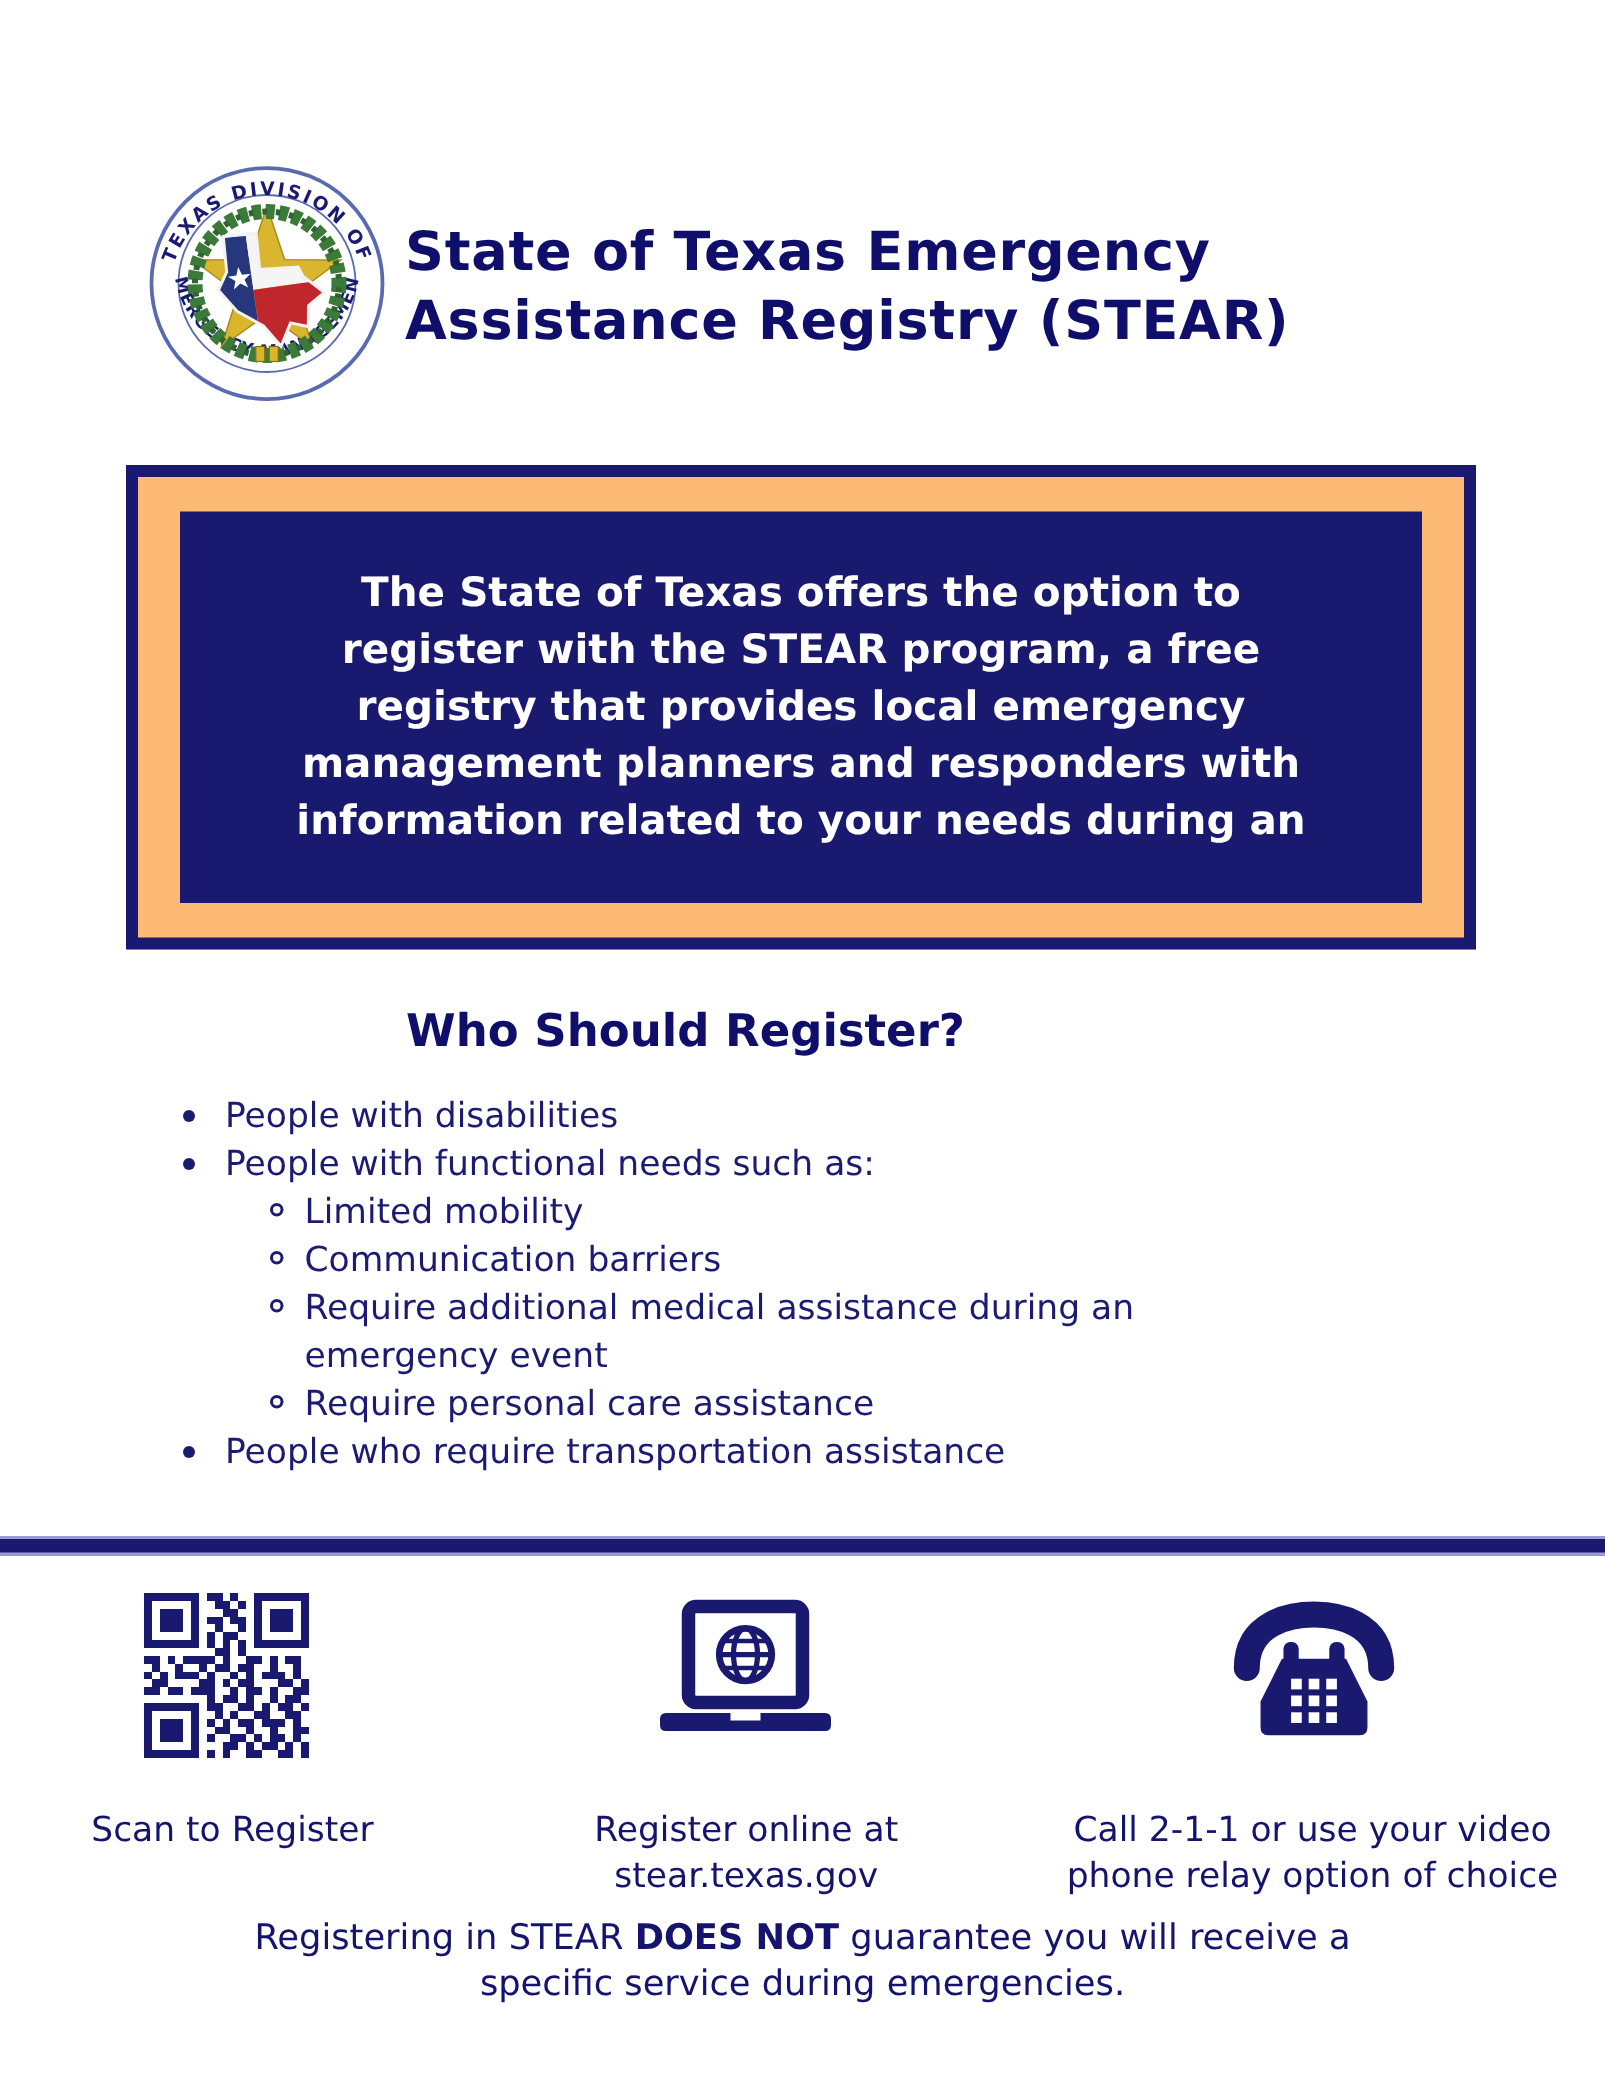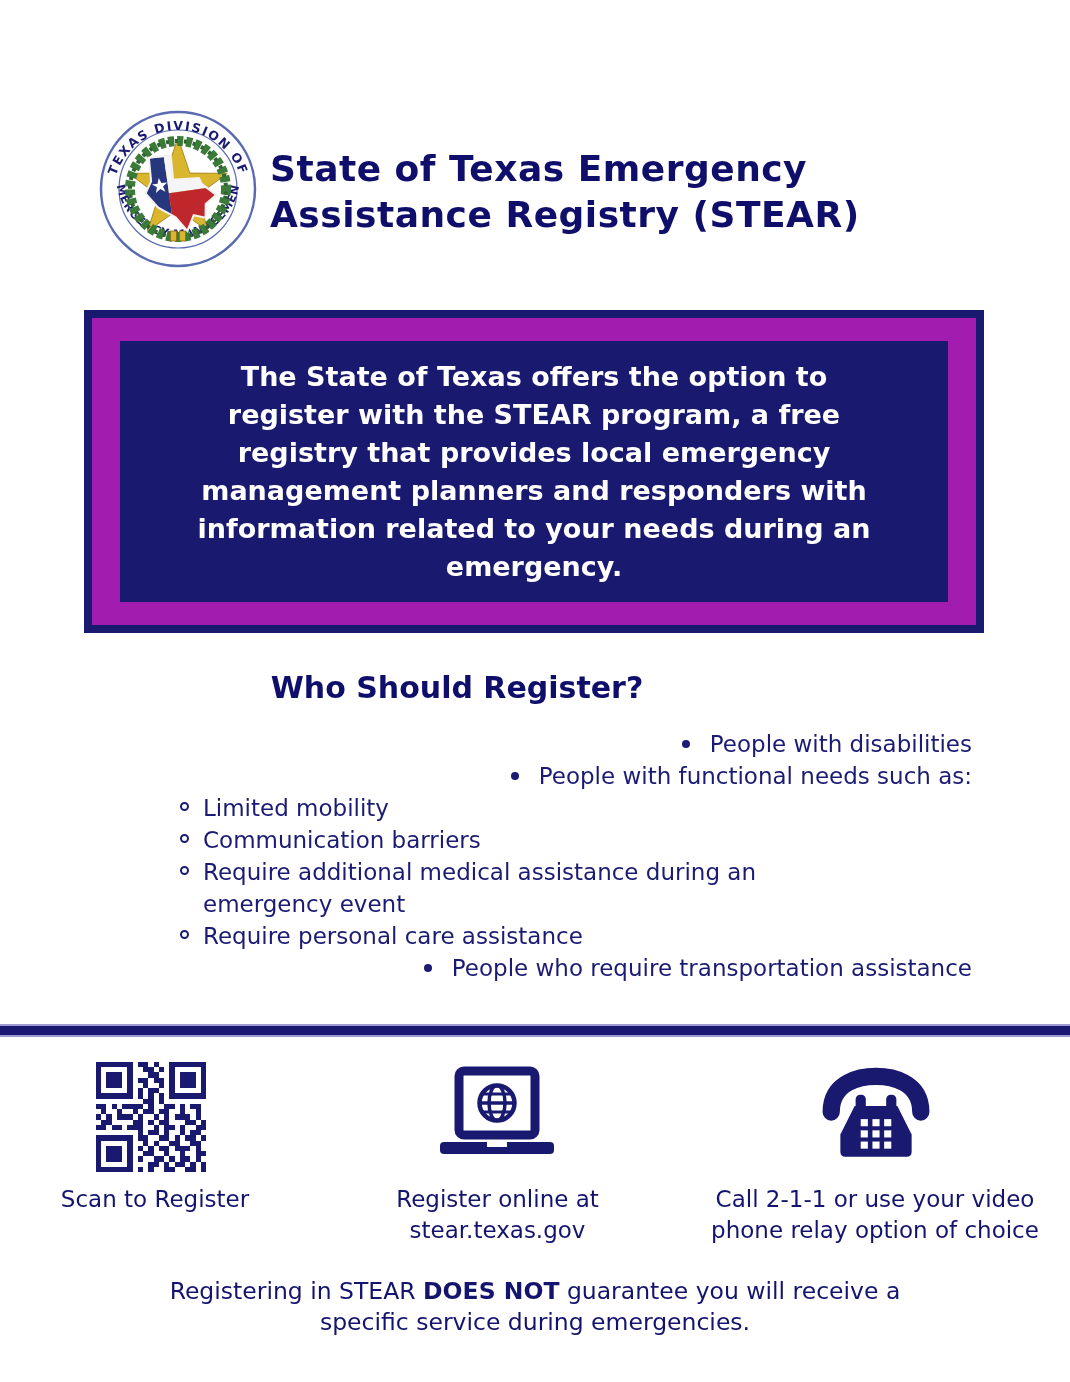--- a/index.html
+++ b/index.html
@@ -12,55 +12,55 @@
   
   .logo { position:absolute; left:98px; top:108px; width:160px; height:162px; }
   .title {
     position:absolute; left:270px; top:146px; width:700px;
     font-size:36px; font-weight:bold; color:#0f0f6b; line-height:46px;
     letter-spacing:0.5px;
   }
   
   .info-box {
     position:absolute; left:84px; top:310px; width:900px; height:323px;
-    border:8px solid #191970; background:#a21caf; padding:23px 28px;
+    border:8px solid #191970; background:#fdba74; padding:23px 28px;
   }
   .info-box-inner {
     width:100%; height:100%; background:#191970; color:#ffffff;
     display:flex; flex-direction:column; justify-content:center;
     text-align:center; font-weight:bold; font-size:27px; line-height:38px;
   }
   
   .who-heading {
     position:absolute; left:0; top:670px; width:914px; text-align:center;
     font-size:30px; font-weight:bold; color:#0f0f6b;
   }
   .bullet-list { position:absolute; left:112px; top:728px; width:860px; color:#1b1b74; font-size:23px; }
-  .b-item { display:flex; align-items:flex-start; line-height:32px;justify-content:flex-end; }
+  .b-item { display:flex; align-items:flex-start; line-height:32px; }
   .b-item .marker {
     width:8px; height:8px; border-radius:50%; background:#1b1b74;
     margin:12px 20px 0 10px; flex:0 0 8px;
   }
   .sub-item { display:flex; align-items:flex-start; line-height:32px; margin-left:68px; }
   .sub-item .marker {
     width:9px; height:9px; border-radius:50%; border:2px solid #1b1b74;
     background:transparent; margin:10px 14px 0 0; flex:0 0 9px;
   }
   
   .divider {
     position:absolute; left:0; top:1024px; width:1070px; height:13px;
     background:#191970; border-top:2px solid #9b9bd0; border-bottom:2px solid #9b9bd0;
   }
   
   .qr-block   { position:absolute; left:96px;  top:1062px; width:110px; height:110px; }
   .qr-block svg { width:100%; height:100%; fill:#191970; shape-rendering:crispEdges; }
   .laptop-block { position:absolute; left:432px; top:1066px; width:130px; height:100px; }
   .phone-block  { position:absolute; left:820px; top:1058px; width:112px; height:108px; }
   .caption {
-    position:absolute; text-align:center; color:#14146e; font-size:23px; line-height:31px;
+    position:absolute; text-align:center; color:#14146e; font-size:23px; line-height:31px;margin-top:21px;
   }
   .caption-scan     { left:50px;  top:1184px; width:210px; }
   .caption-register { left:370px; top:1184px; width:255px; }
   .caption-call     { left:695px; top:1184px; width:360px; }
   
   .footer {
     position:absolute; left:0; top:1276px; width:1070px; text-align:center;
     color:#14146e; font-size:23.5px; line-height:31px;
   }
   .footer b { font-weight:bold; }
@@ -117,21 +117,20 @@
     <div>Assistance Registry (STEAR)</div>
   </div>
 
   <div class="info-box">
     <div class="info-box-inner">
       <div>The State of Texas offers the option to</div>
       <div>register with the STEAR program, a free</div>
       <div>registry that provides local emergency</div>
       <div>management planners and responders with</div>
       <div>information related to your needs during an</div>
-      <div>emergency.</div>
     </div>
   </div>
 
   <div class="who-heading">Who Should Register?</div>
 
   <div class="bullet-list">
     <div class="b-item">
       <span class="marker"></span>
       <span>People with disabilities</span>
     </div>

